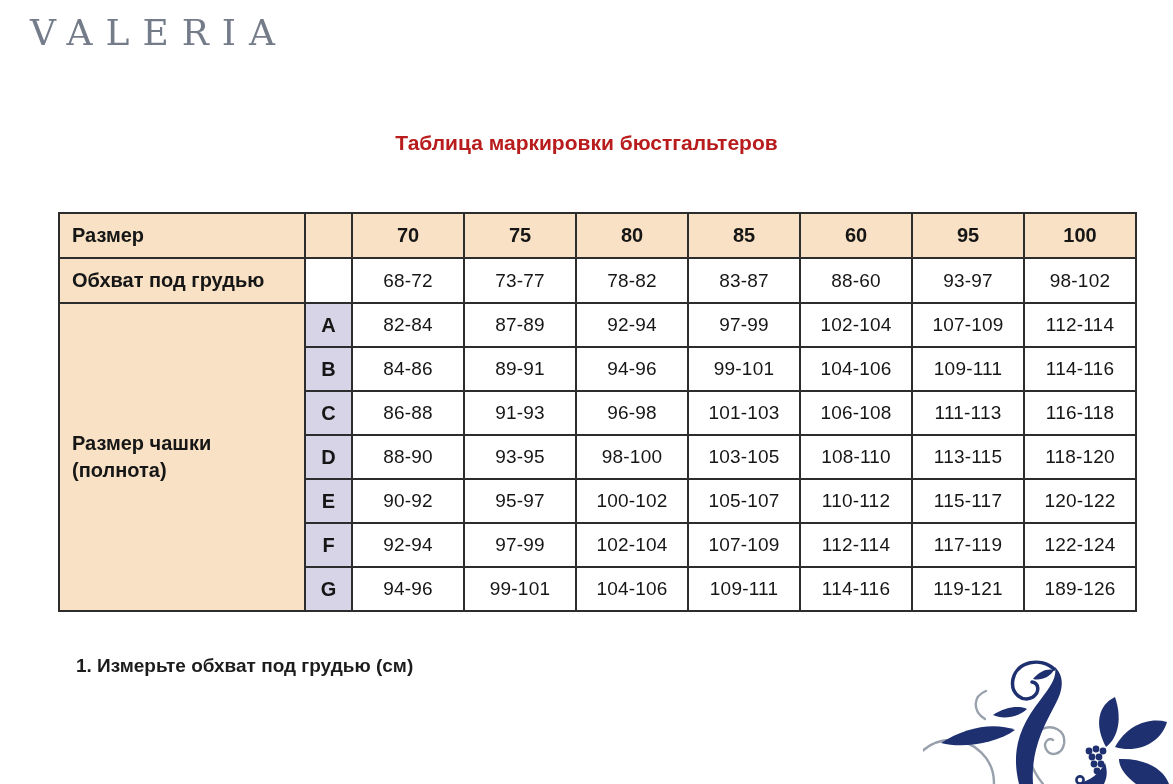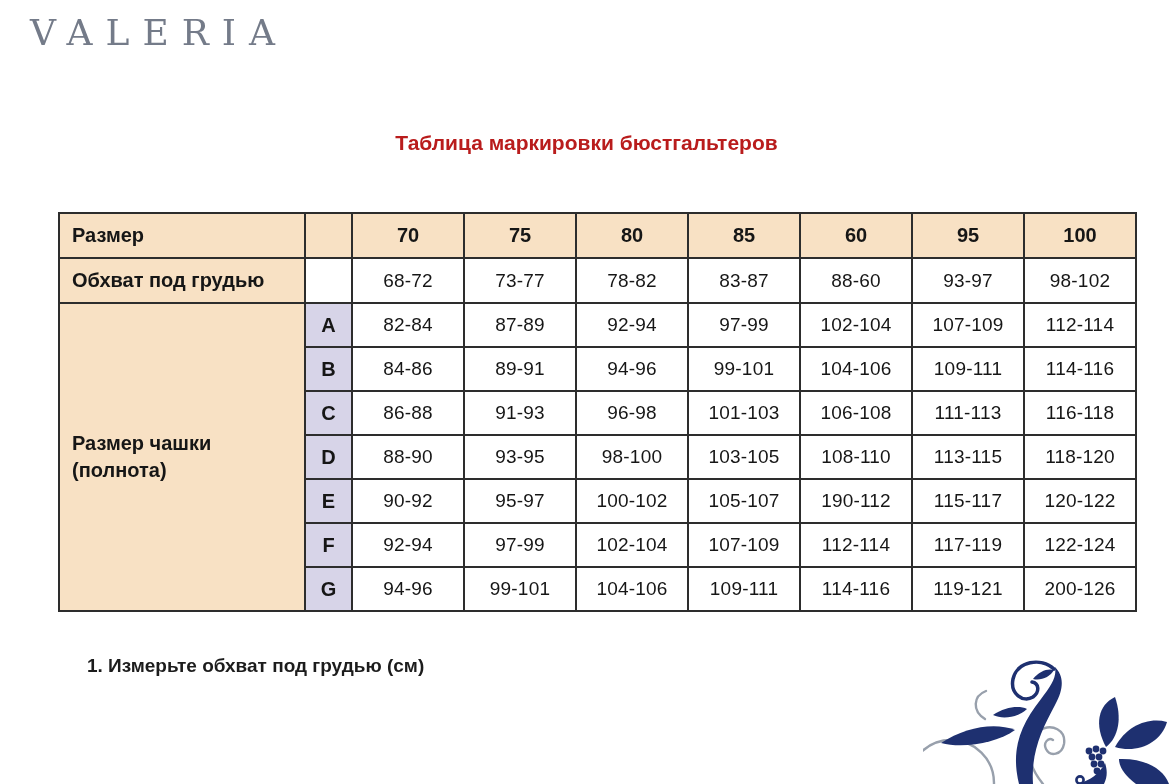--- a/index.html
+++ b/index.html
@@ -36,21 +36,21 @@
   .white    { background:#ffffff;border-radius:11px; }
   .label { text-align:left; padding-left:12px; font-weight:700; font-size:20px; }
   .num   { font-weight:700; font-size:20px;margin-left:31px; }
   .val   { font-weight:500; font-size:19px; letter-spacing:0.2px; }
   .cup   { font-weight:700; font-size:20px; }
   .group { line-height:1.35; padding-right:53px; }
 
   .instructions { position:absolute; left:71px; top:655px; }
   .instructions p {
     font-size:19px; font-weight:700; color:#1c1c1c;
-    line-height:22px; margin:0 0 18px 16px;
+    line-height:22px; margin:0 0 18px 5px;
   }
 
   .ornament { position:absolute; right:0; top:659px; }
   .orn-navy        { fill:var(--ornament-navy,#1e3070); }
   .orn-navy-line   { fill:none; stroke:var(--ornament-navy,#1e3070); stroke-width:3.5; stroke-linecap:round; }
   .orn-gray-line   { fill:none; stroke:var(--ornament-gray,#98a0ac); stroke-width:2.4; stroke-linecap:round; }
 </style>
 </head>
 <body>
 
@@ -135,21 +135,21 @@
           <td class="cell white val">108-110</td>
           <td class="cell white val">113-115</td>
           <td class="cell white val">118-120</td>
         </tr>
         <tr>
           <td class="cell lavender cup">E</td>
           <td class="cell white val">90-92</td>
           <td class="cell white val">95-97</td>
           <td class="cell white val">100-102</td>
           <td class="cell white val">105-107</td>
-          <td class="cell white val">190-112</td>
+          <td class="cell white val">110-112</td>
           <td class="cell white val">115-117</td>
           <td class="cell white val">120-122</td>
         </tr>
         <tr>
           <td class="cell lavender cup">F</td>
           <td class="cell white val">92-94</td>
           <td class="cell white val">97-99</td>
           <td class="cell white val">102-104</td>
           <td class="cell white val">107-109</td>
           <td class="cell white val">112-114</td>
@@ -157,21 +157,21 @@
           <td class="cell white val">122-124</td>
         </tr>
         <tr>
           <td class="cell lavender cup">G</td>
           <td class="cell white val">94-96</td>
           <td class="cell white val">99-101</td>
           <td class="cell white val">104-106</td>
           <td class="cell white val">109-111</td>
           <td class="cell white val">114-116</td>
           <td class="cell white val">119-121</td>
-          <td class="cell white val">200-126</td>
+          <td class="cell white val">189-126</td>
         </tr>
       </tbody>
   </table>
 
   <div class="instructions">
     <p>1. Измерьте обхват под грудью (см)</p>
   </div>
 
   <svg class="ornament" width="250" height="125" viewBox="0 0 250 125" aria-hidden="true">
 

